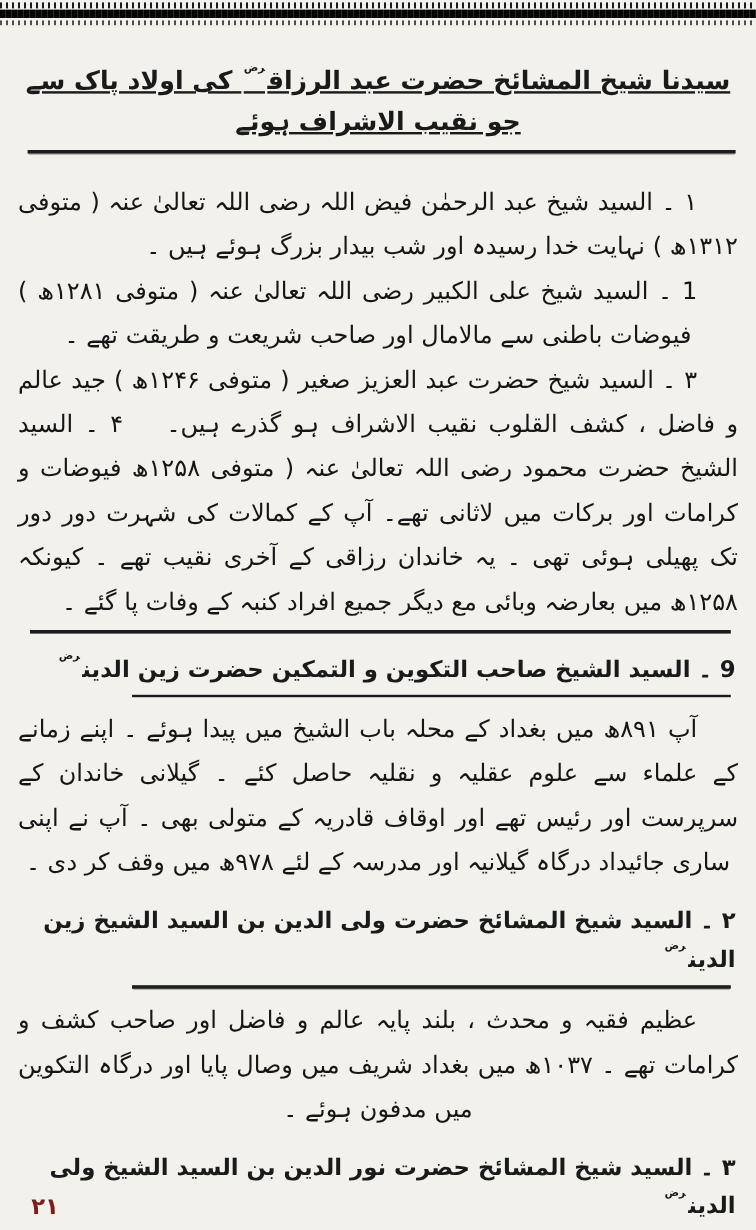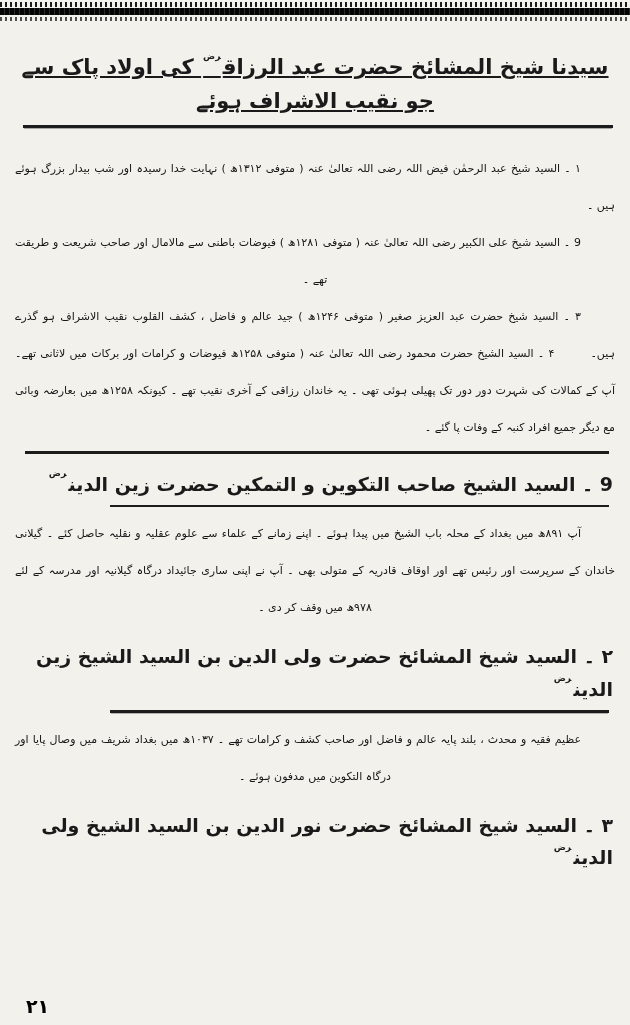--- a/index.html
+++ b/index.html
@@ -20,21 +20,21 @@
   .main-title{
     margin:30px 4px 0 4px;
     font-size:21px;font-weight:bold;text-align:center;line-height:1.6;
     direction:rtl;
     text-decoration:underline;
   }
   .rule{background:#1c1c1c;}
   .title-rule{height:3px;margin:7px 2px 0 8px;box-shadow:0 2px 0 -1px rgba(28,28,28,.35);}
 
   .body{
-    margin:0;font-size:11px;line-height:37px;
+    margin:0;font-size:20px;line-height:37px;
     text-align:justify;direction:rtl;color:#161616;
   }
   .intro{margin-top:22px;}
   .indent{text-indent:34px;}
   .center-last{text-align-last:center;}
   .gap{margin-left:36px;}
 
   .section-title{
     margin:16px 2px 0 2px;
     font-size:19px;font-weight:bold;text-align:center;line-height:1.7;direction:rtl;
@@ -43,41 +43,41 @@
 
   .entry-heading{
     margin:14px 2px 0 2px;
     font-size:19px;font-weight:bold;text-align:right;line-height:1.7;direction:rtl;
   }
   .entry-rule{height:2.5px;margin:5px 6px 8px 95px;box-shadow:0 2px 0 -1px rgba(28,28,28,.3);}
 
   .hon{font-size:9px;font-weight:bold;position:relative;top:-7px;margin:0 2px;}
   .page-number{
     position:absolute;left:26px;bottom:8px;
-    font-size:19px;font-weight:bold;direction:rtl;color:#000000;
+    font-size:19px;font-weight:bold;direction:rtl;color:#7f1d1d;
   }
 </style>
 </head>
 <body>
 
 <div class="border-band">
   <div class="dash-row"></div>
   <div class="solid-row"></div>
   <div class="dash-row-light"></div>
 </div>
 
 <div class="page">
 
   <div class="main-title">
     <span>سیدنا شیخ المشائخ حضرت عبد الرزاق</span><sup class="hon">رض</sup><span> کی اولاد پاک سے جو نقیب الاشراف ہوئے</span>
   </div>
   <div class="rule title-rule"></div>
 
   <p class="body intro indent">۱ ۔ السید شیخ عبد الرحمٰن فیض اللہ رضی اللہ تعالیٰ عنہ ( متوفی ۱۳۱۲ھ ) نہایت خدا رسیدہ اور شب بیدار بزرگ ہوئے ہیں ۔</p>
-  <p class="body indent center-last">9 ۔ السید شیخ علی الکبیر رضی اللہ تعالیٰ عنہ ( متوفی ۱۲۸۱ھ ) فیوضات باطنی سے مالامال اور صاحب شریعت و طریقت تھے ۔</p>
+  <p class="body indent center-last">1 ۔ السید شیخ علی الکبیر رضی اللہ تعالیٰ عنہ ( متوفی ۱۲۸۱ھ ) فیوضات باطنی سے مالامال اور صاحب شریعت و طریقت تھے ۔</p>
   <p class="body indent"><span class="gap">۳ ۔ السید شیخ حضرت عبد العزیز صغیر ( متوفی ۱۲۴۶ھ ) جید عالم و فاضل ، کشف القلوب نقیب الاشراف ہو گذرے ہیں۔</span><span>۴ ۔ السید الشیخ حضرت محمود رضی اللہ تعالیٰ عنہ ( متوفی ۱۲۵۸ھ فیوضات و کرامات اور برکات میں لاثانی تھے۔ آپ کے کمالات کی شہرت دور دور تک پھیلی ہوئی تھی ۔ یہ خاندان رزاقی کے آخری نقیب تھے ۔ کیونکہ ۱۲۵۸ھ میں بعارضہ وبائی مع دیگر جمیع افراد کنبہ کے وفات پا گئے ۔</span></p>
 
   <div class="rule section-rule"></div>
 
   <div class="entry-heading">
     <span>9 ۔ السید الشیخ صاحب التکوین و التمکین حضرت زین الدین</span><sup class="hon">رض</sup>
   </div>
   <div class="rule entry-rule"></div>
   <p class="body indent center-last">آپ ۸۹۱ھ میں بغداد کے محلہ باب الشیخ میں پیدا ہوئے ۔ اپنے زمانے کے علماء سے علوم عقلیہ و نقلیہ حاصل کئے ۔ گیلانی خاندان کے سرپرست اور رئیس تھے اور اوقاف قادریہ کے متولی بھی ۔ آپ نے اپنی ساری جائیداد درگاہ گیلانیہ اور مدرسہ کے لئے ۹۷۸ھ میں وقف کر دی ۔</p>
 

